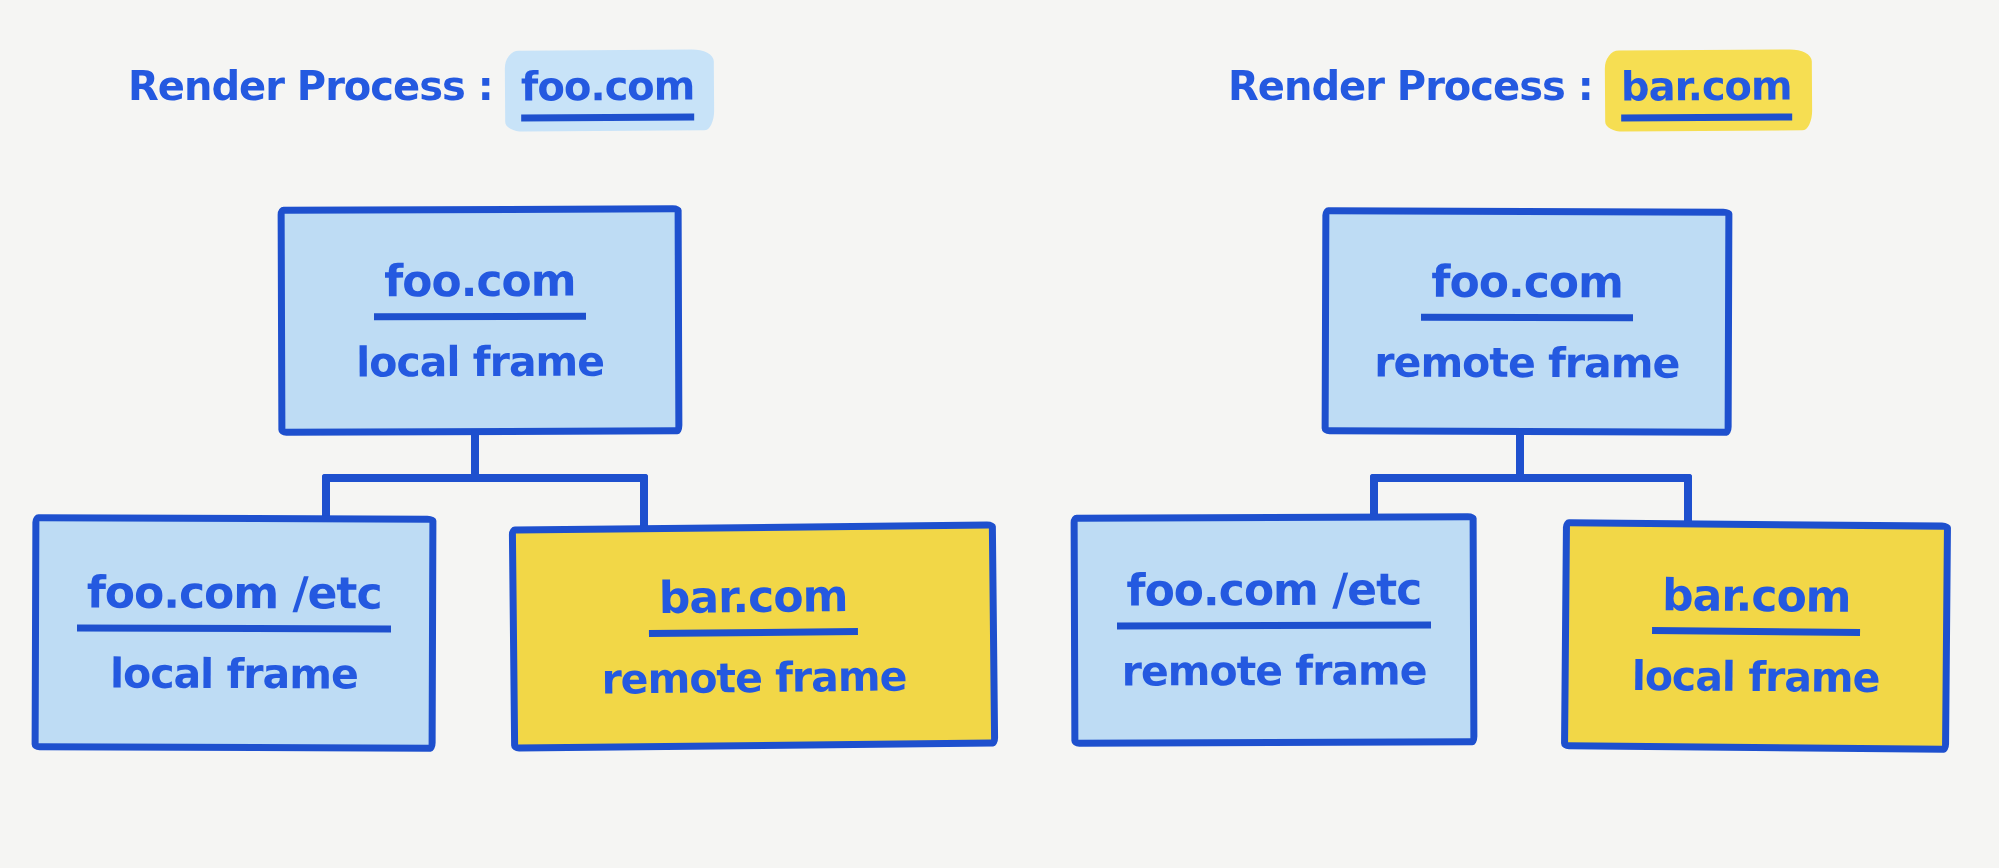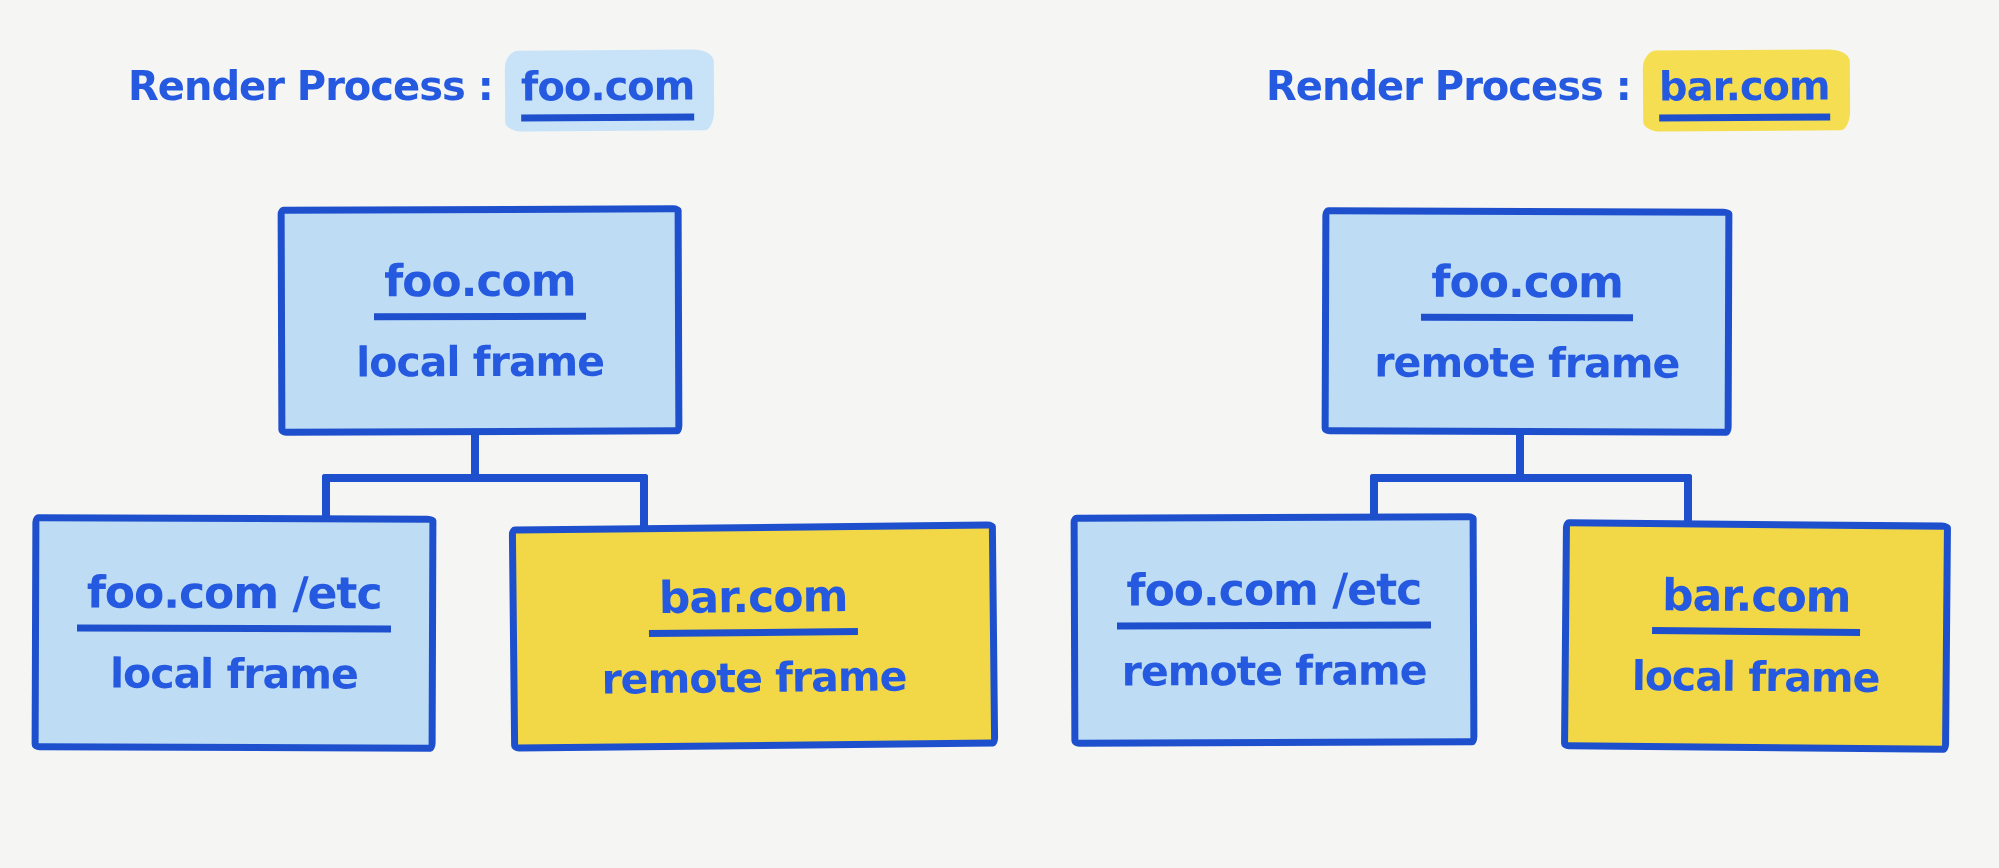--- a/index.html
+++ b/index.html
@@ -82,21 +82,21 @@
   
   #t1-title{left:128px;}
   #t1-root  {left:278px; top:206px; width:404px; height:229px; transform:rotate(-0.2deg);}
   #t1-stem  {left:471px; top:430px; width:8px;  height:48px;}
   #t1-hbar  {left:322px; top:474px; width:326px; height:8px;}
   #t1-dropl {left:322px; top:474px; width:8px;  height:48px;}
   #t1-dropr {left:640px; top:474px; width:8px;  height:56px;}
   #t1-child1{left:32px;  top:515px; width:404px; height:236px; transform:rotate(0.2deg);}
   #t1-child2{left:510px; top:524px; width:487px; height:225px; transform:rotate(-0.6deg);}
   
-  #t2-title{left:1266px;}
+  #t2-title{left:1228px;}
   #t2-root  {left:1322px; top:208px; width:410px; height:227px; transform:rotate(0.2deg);}
   #t2-stem  {left:1516px; top:430px; width:8px;  height:48px;}
   #t2-hbar  {left:1370px; top:474px; width:322px; height:8px;}
   #t2-dropl {left:1370px; top:474px; width:8px;  height:46px;}
   #t2-dropr {left:1684px; top:474px; width:8px;  height:53px;}
   #t2-child1{left:1071px; top:514px; width:406px; height:232px; transform:rotate(-0.2deg);}
   #t2-child2{left:1562px; top:521px; width:388px; height:230px; transform:rotate(0.5deg);}
 </style>
 </head>
 <body>

